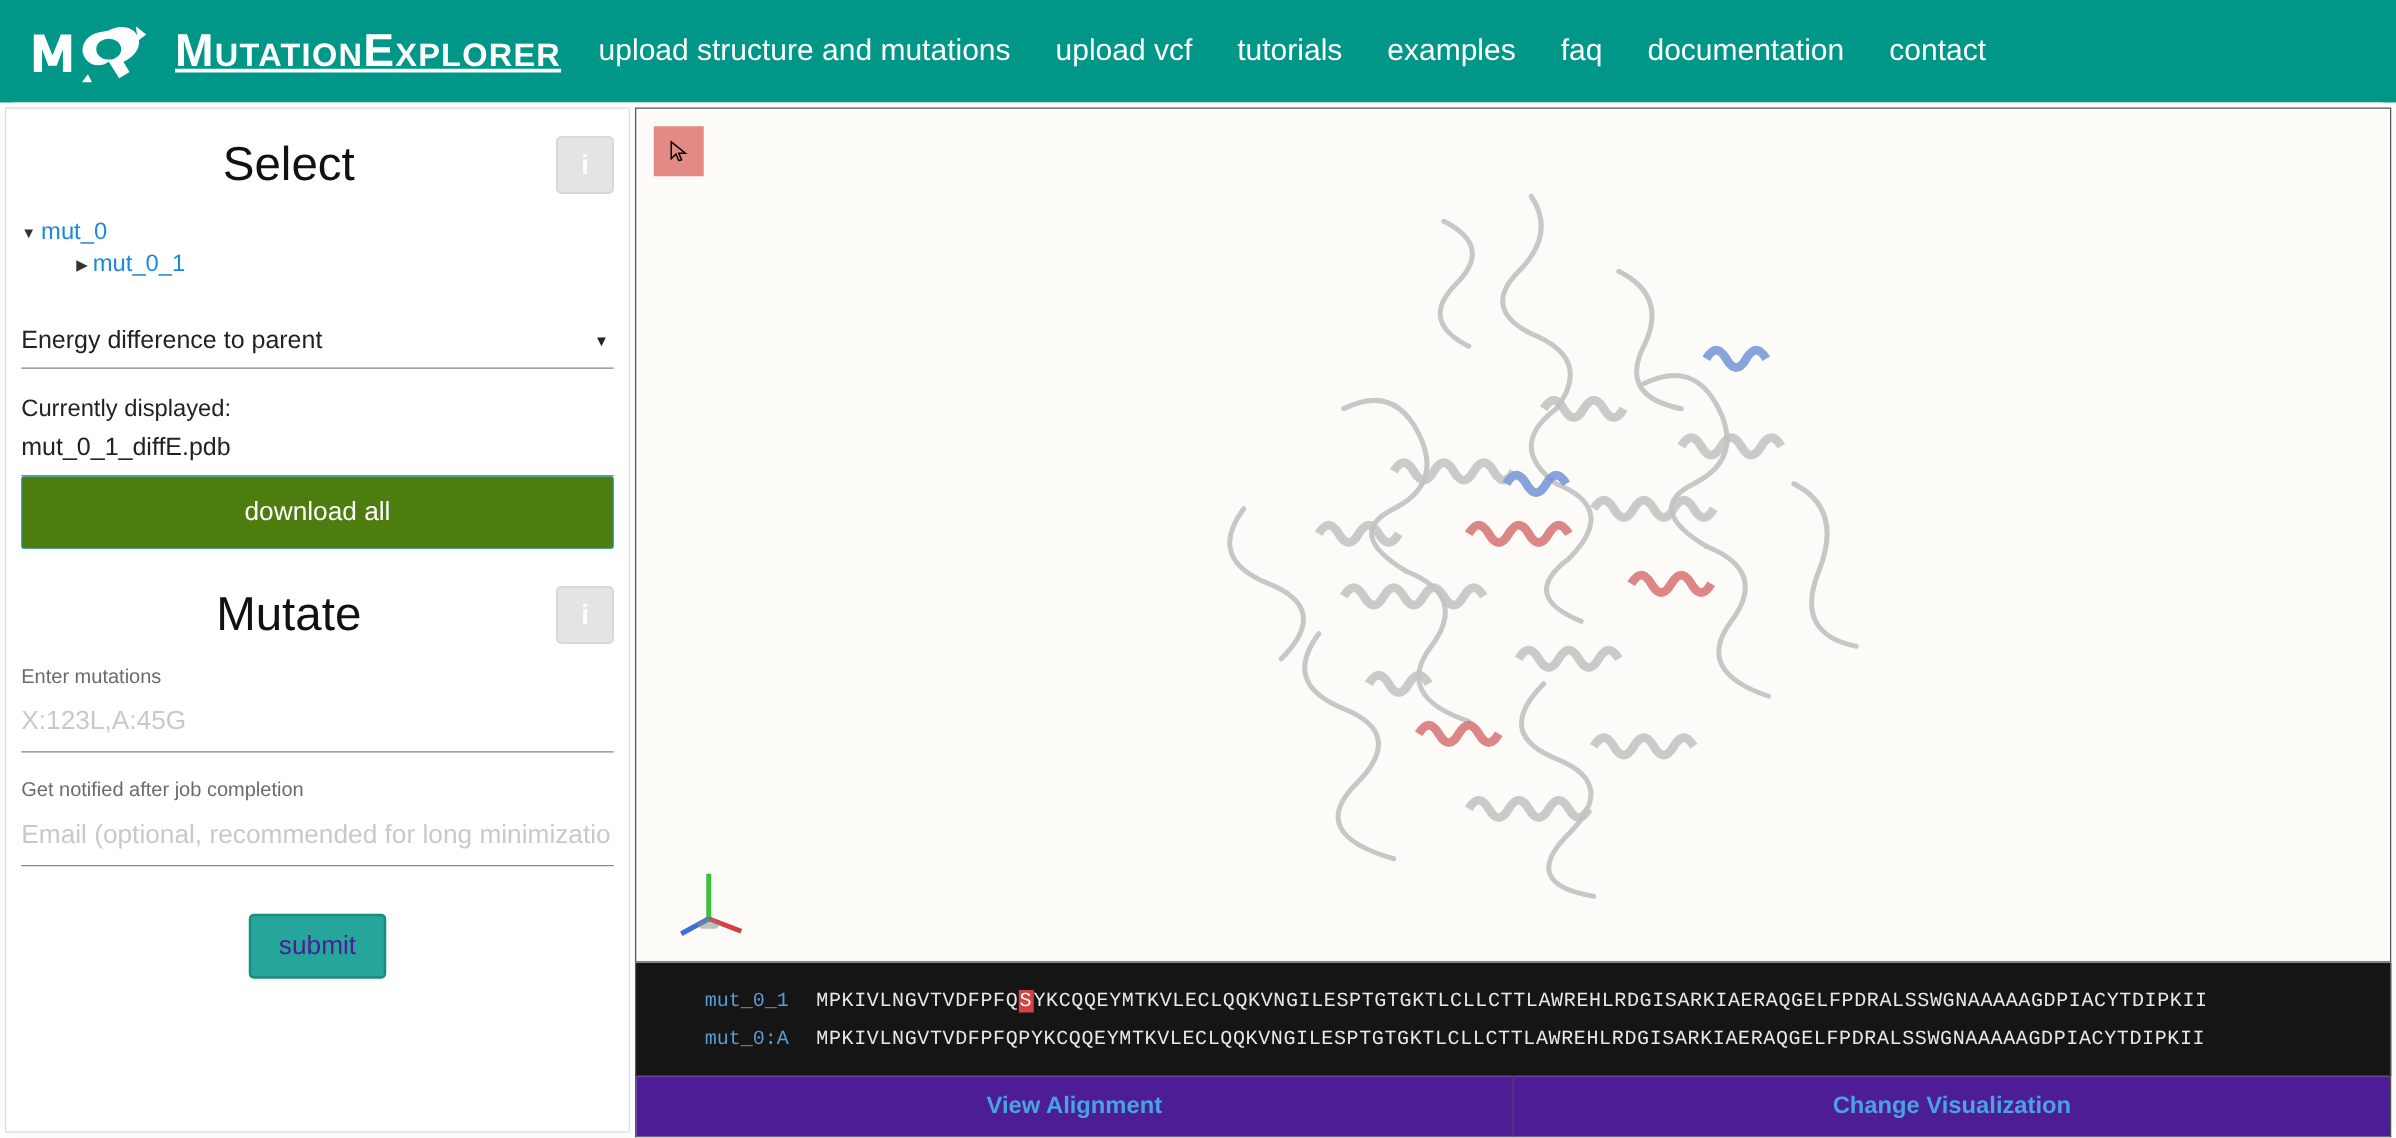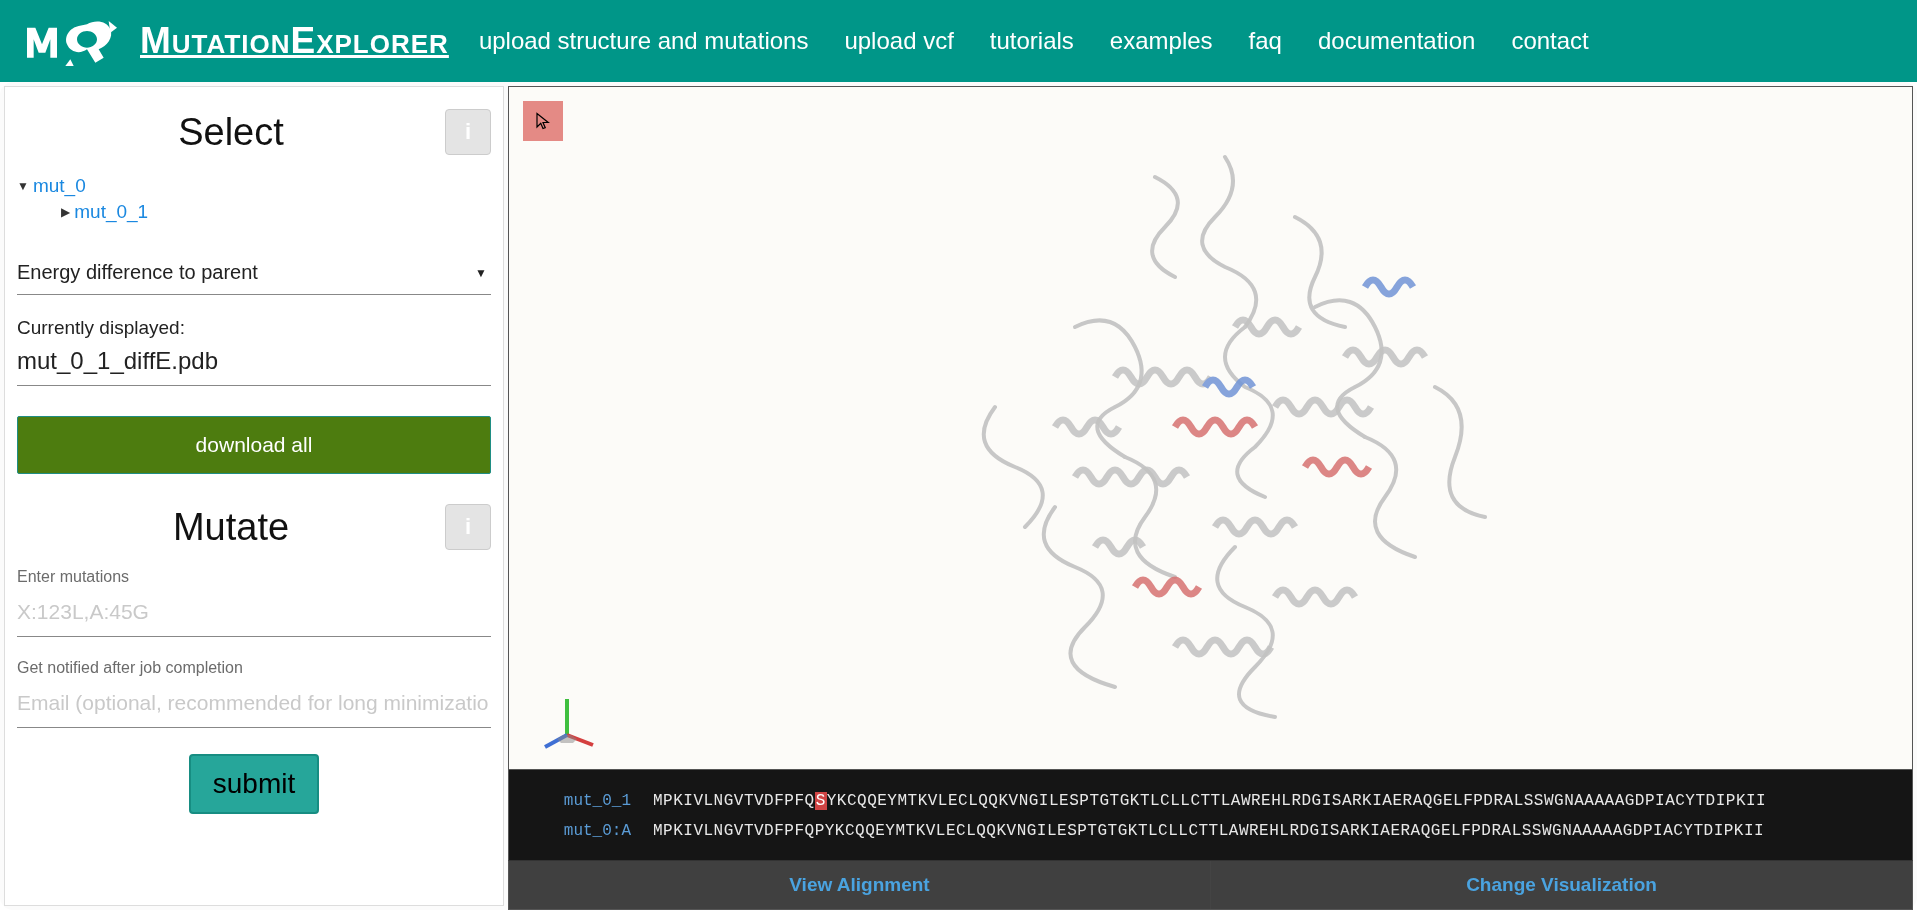--- a/index.html
+++ b/index.html
@@ -127,24 +127,23 @@
     align-items:center;
     border-bottom: 1px solid #888;
     padding: 8px 4px 10px 0;
     margin-bottom: 22px;
     cursor:pointer;
     font-size:20px;
   }
   .select-caret { font-size: 12px; }
 
   .readonly-val {
-    font-size: 24px;
+    font-size: 20px;
     padding-bottom: 10px;
     border-bottom: 1px solid #888;
-    margin-bottom: 30px;
   }
 
   .btn-primary {
     display:block;
     width:100%;
     background:#4d7c0f;
     color:#fff;
     border:1px solid #1f8e84;
     border-radius:2px;
     font-size:21px;
@@ -165,28 +164,28 @@
     font-size:21px;
     padding:10px 0 12px 0;
     background:transparent;
     outline:none;
     margin-bottom:22px;
   }
   .text-input::placeholder { color:#c9c9c9; }
 
   .btn-submit {
     background:#26a69a;
-    color:#000000;
+    color:#4c1d95;
     border:2px solid #178d82;
     border-radius:4px;
-    font-size:28px;
+    font-size:21px;
     padding:12px 22px;
     cursor:pointer;
     display:block;
-    margin: 4px auto;
+    margin: 16px auto;
   }
 
   
   .viewer-pane {
     flex: 1;
     display:flex;
     flex-direction:column;
     margin: 4px 4px 0 0;
   }
   .viewer {
@@ -258,21 +257,21 @@
   }
 
   .bottom-tabs {
     display:flex;
     height:50px;
     border:1px solid #555;
     border-top:1px solid #333;
   }
   .bottom-tab {
     flex:1;
-    background:#404040;
+    background:#4c1d95;
     color:#4aa3e0;
     font-size:19px;
     font-weight:600;
     display:flex;
     align-items:center;
     justify-content:center;
     cursor:pointer;
     border-right:1px solid #444;
   }
   .bottom-tab:last-child { border-right:none; }

